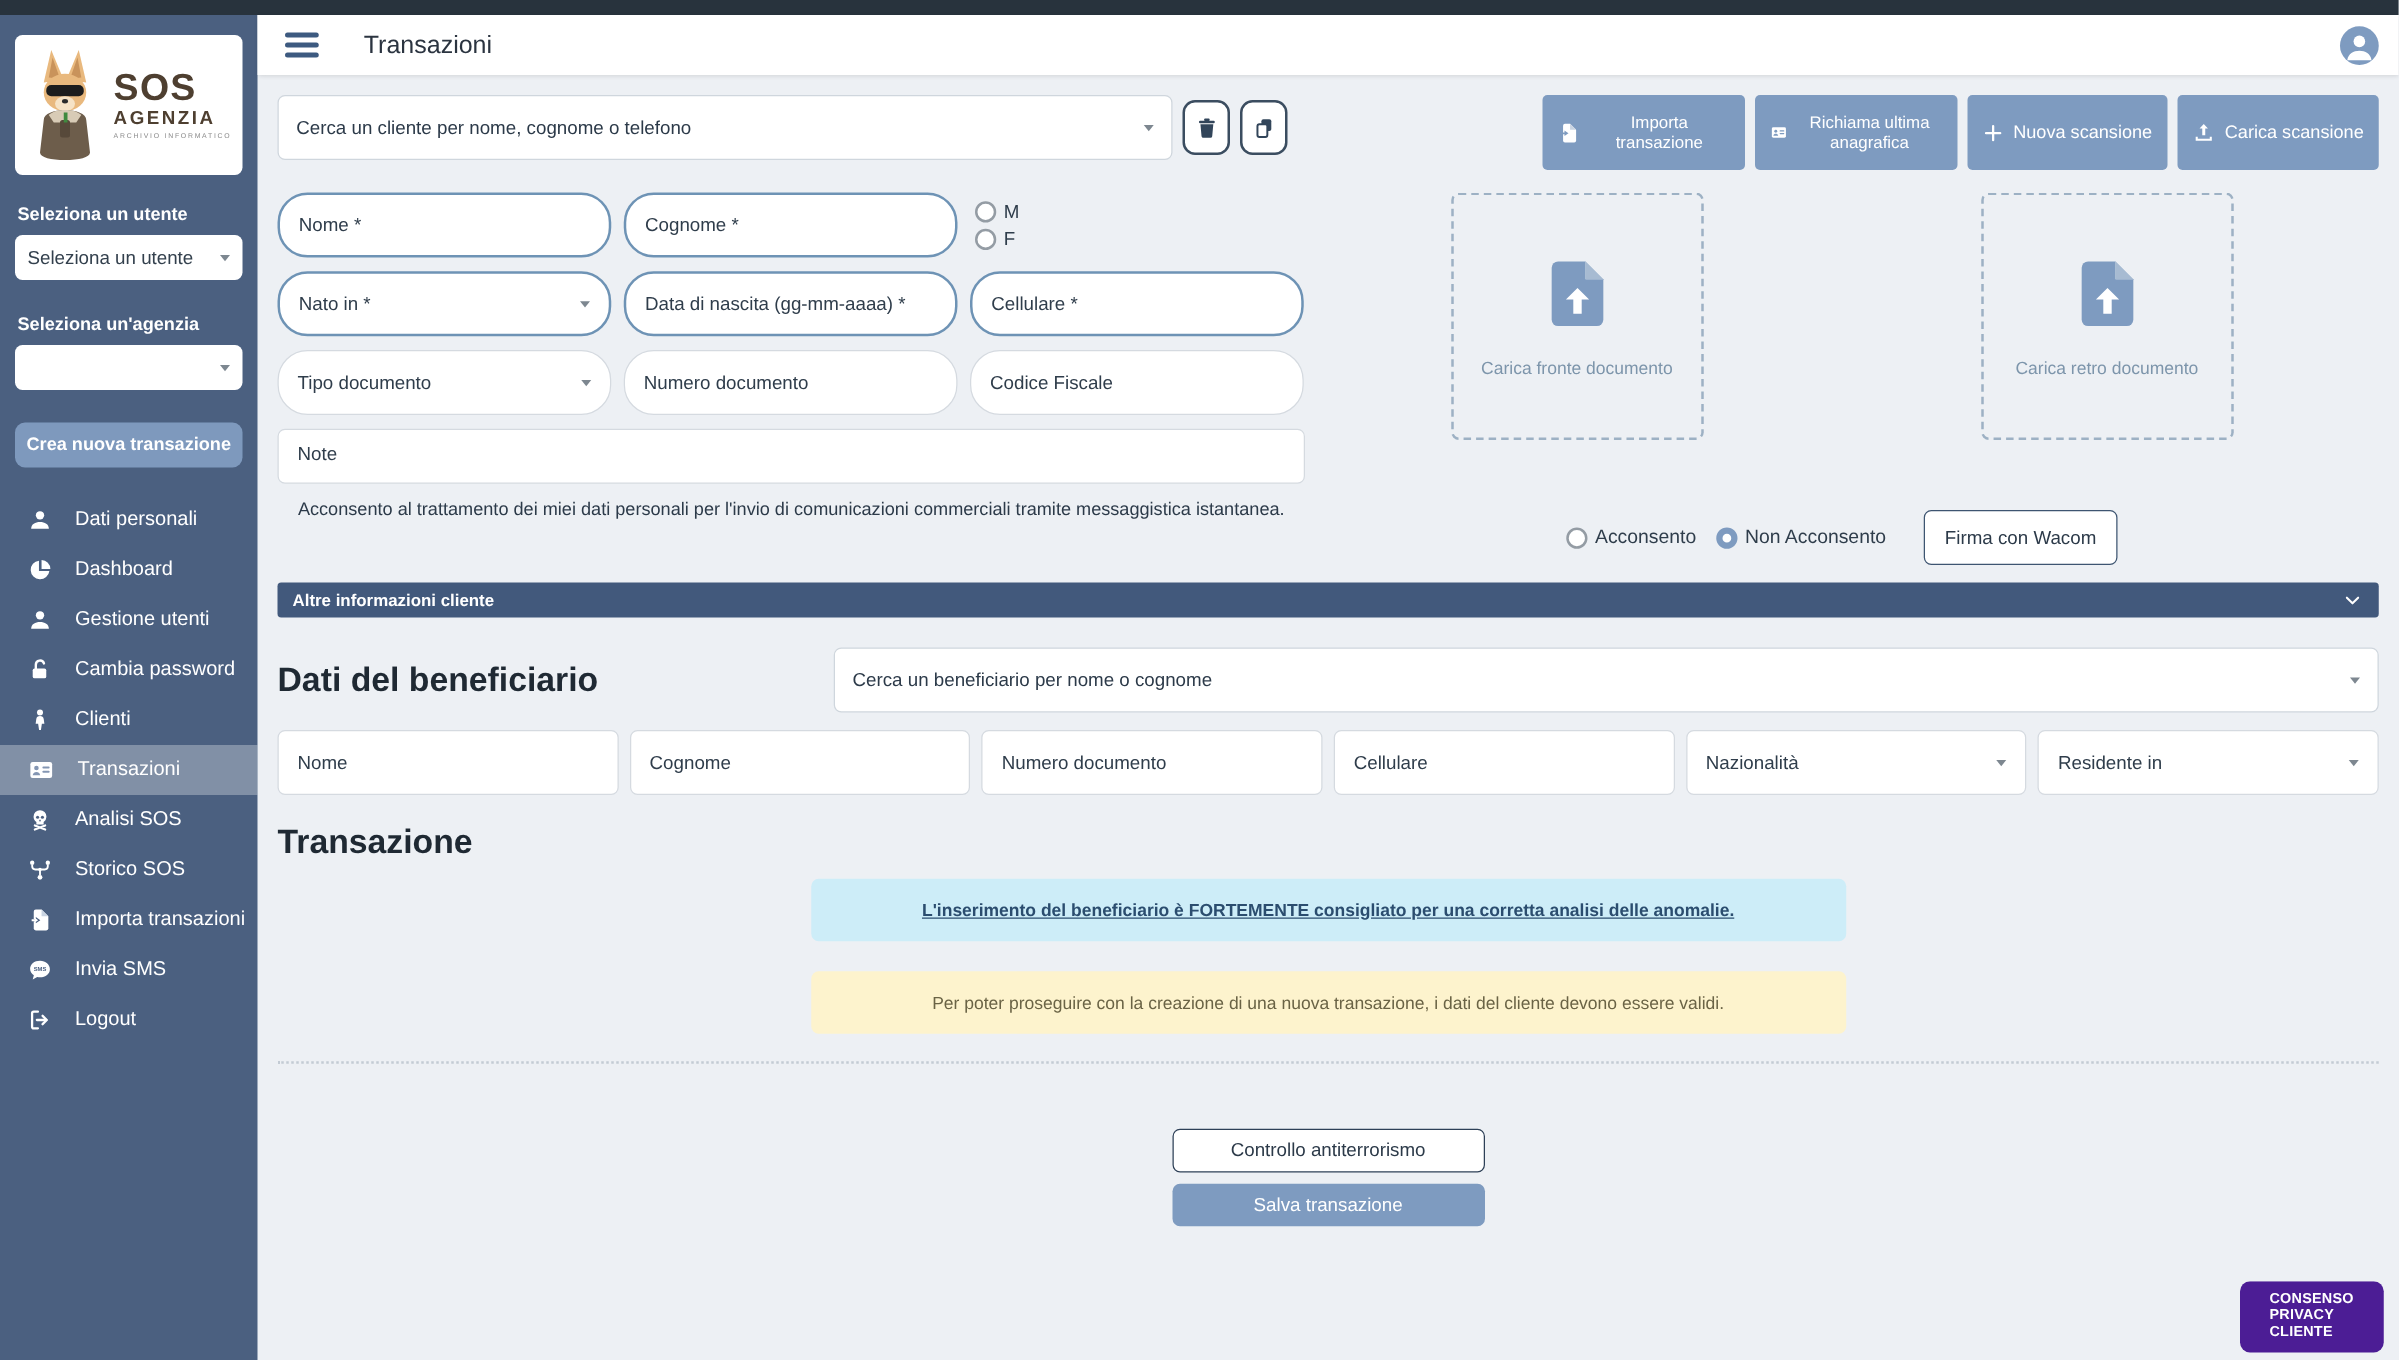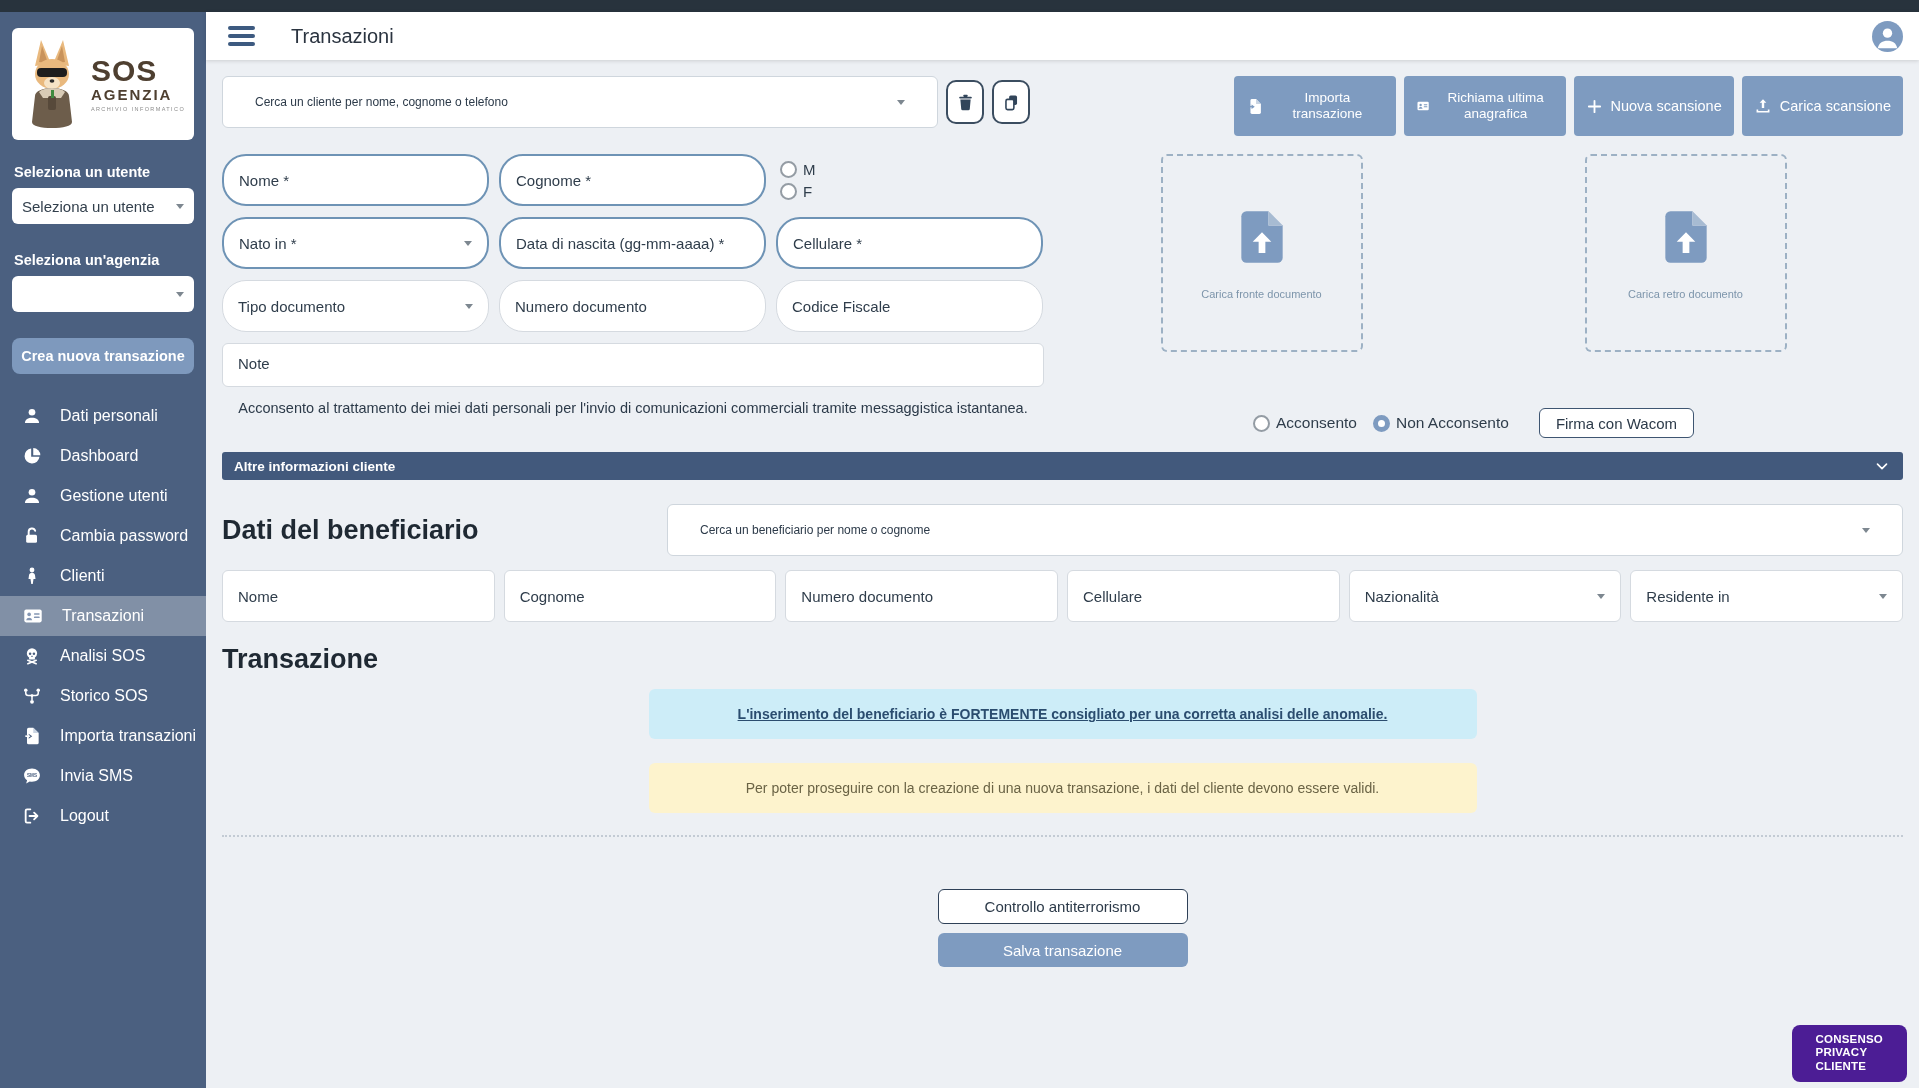--- a/index.html
+++ b/index.html
@@ -42,21 +42,21 @@
   .hamburger span { height:3.6px; background:#3d5a80; border-radius:2px; }
   .hdr h1 { font-size:20px; font-weight:500; color:#2b3440; margin-left:36px; }
   .avatar { margin-left:auto; width:31px; height:31px; border-radius:50%; background:#7e9bc0;
     display:flex; align-items:center; justify-content:center; cursor:pointer; overflow:hidden; }
 
   .content { padding:16px 16px 0; }
 
   
   .row-a { display:flex; align-items:flex-start; gap:8px; }
   .search-select { width:716px; height:52px; background:#fff; border:1px solid #cfd6dd; border-radius:6px;
-    display:flex; align-items:center; padding:0 32px; font-size:12px; color:#2c3a49; cursor:pointer; }
+    display:flex; align-items:center; padding:0 14px; font-size:15px; color:#2c3a49; cursor:pointer; }
   .search-select .grow { flex:1; }
   .icon-btn { width:38px; height:44px; margin-top:4px; background:#fff; border:2px solid #3b4d60;
     border-radius:10px; display:flex; align-items:center; justify-content:center; cursor:pointer; }
   .toolbar { margin-left:auto; display:flex; gap:8px; }
   .tb-btn { height:60px; background:#7e9bc0; border:none; border-radius:4px; color:#fff;
     display:flex; align-items:center; justify-content:center; gap:8px; padding:0 12px;
     font-family:inherit; font-size:13.5px; line-height:1.15; cursor:pointer; }
   .tb-btn .lbl { text-align:center; }
   .tb-btn.two { width:162px; }
   .tb-btn.one { font-size:14.5px; }
@@ -75,24 +75,24 @@
   .gender { display:flex; flex-direction:column; justify-content:center; gap:5px; padding-left:4px; }
   .radio-row { display:flex; align-items:center; gap:6px; font-size:15px; color:#2f3d4b; cursor:pointer; }
   .radio { width:17px; height:17px; border:2px solid #949ca4; border-radius:50%; background:#fff; flex-shrink:0; }
   .radio.checked { border:5.5px solid #7e9bc0; }
   .consent-text { margin-top:6px; width:100%; text-align:center; font-size:14.5px; color:#2c3a49; line-height:1.4;
     padding:0 6px; }
   .form-right { flex:1; display:flex; flex-direction:column; }
   .uploads { display:flex; justify-content:center; gap:222px; }
   .upload-box { width:202px; height:198px; border:2px dashed #9db1c4; border-radius:6px;
     display:flex; flex-direction:column; align-items:center; justify-content:center; gap:20px; cursor:pointer; }
-  .upload-box .u-lbl { font-size:11px; color:#7d95ab; }
+  .upload-box .u-lbl { font-size:14px; color:#7d95ab; }
   .consent-row { margin-top:56px; display:flex; align-items:center; justify-content:center; gap:16px; }
   .consent-row .radio-row { font-size:15.5px; }
-  .wacom-btn { height:30px; background:#fff; border:1.5px solid #3e5571; border-radius:6px;
+  .wacom-btn { height:44px; background:#fff; border:1.5px solid #3e5571; border-radius:6px;
     padding:0 16px; font-size:15px; color:#2c3a49; font-family:inherit; cursor:pointer; margin-left:14px; }
 
   .more-bar { margin-top:14px; height:28px; background:#42597c; border-radius:3px; color:#fff;
     display:flex; align-items:center; padding:0 12px; font-size:13.5px; font-weight:600; cursor:pointer; }
   .more-bar svg { margin-left:auto; }
 
   
   .bene-head { margin-top:24px; display:flex; align-items:center; }
   .sect-title { font-size:27px; font-weight:bold; color:#1f2933; }
   .bene-search { margin-left:auto; width:1236px; }

